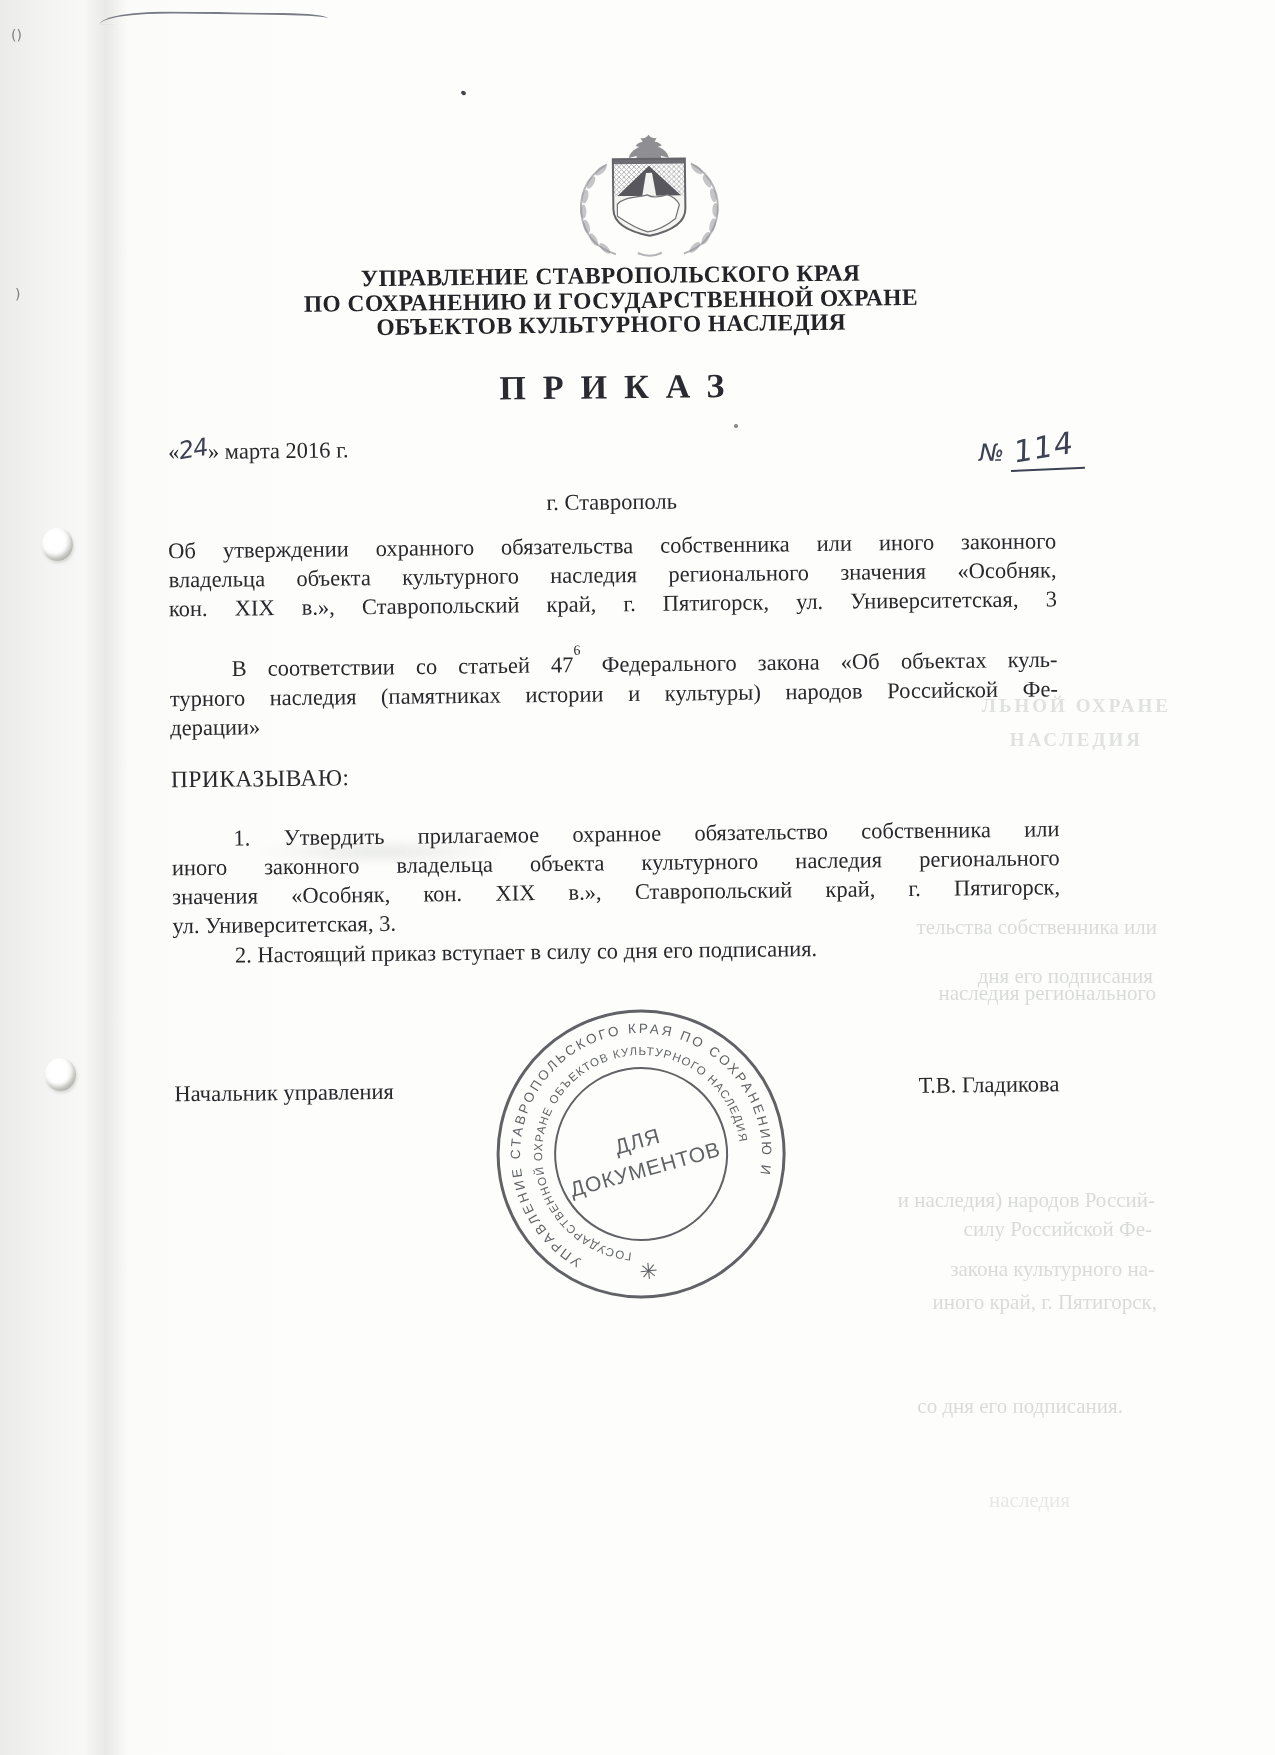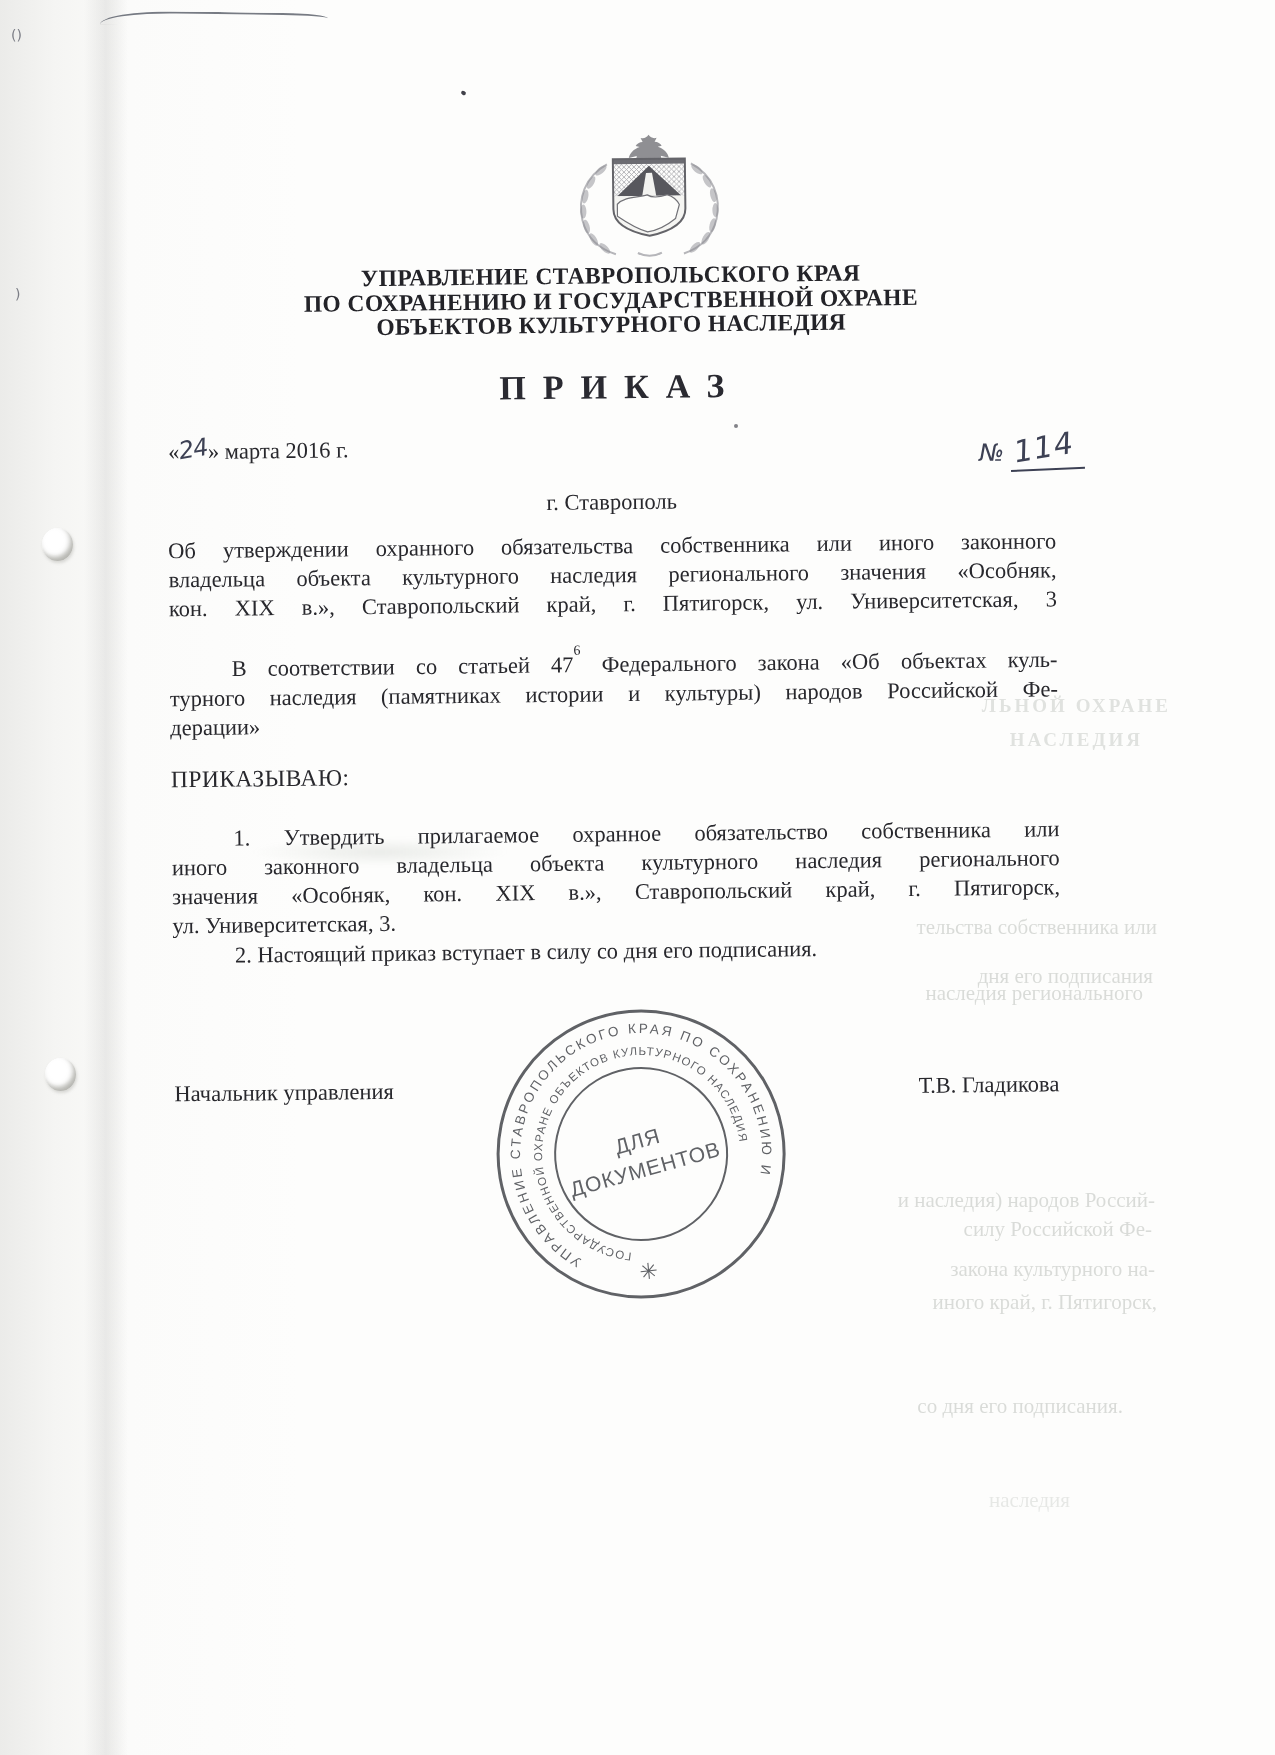--- a/index.html
+++ b/index.html
@@ -183,21 +183,21 @@
         <text y="-6">ДЛЯ</text>
         <text y="23">ДОКУМЕНТОВ</text>
       </g>
       <text class="star" x="-4" y="125" transform="rotate(4)">✳</text>
     </svg>
   </div>
 
   <div class="ghost caps" style="top:695px; right:104px;">ЛЬНОЙ ОХРАНЕ</div>
   <div class="ghost caps" style="top:729px; right:132px;">НАСЛЕДИЯ</div>
   <div class="ghost" style="top:915px; right:118px;">тельства собственника или</div>
-  <div class="ghost" style="top:981px; right:132px;margin-left:48px;">наследия регионального</div>
+  <div class="ghost" style="top:981px; right:119px;margin-left:48px;">наследия регионального</div>
   <div class="ghost" style="top:964px; right:122px;">дня его подписания</div>
   <div class="ghost" style="top:1188px; right:120px;">и наследия) народов Россий-</div>
   <div class="ghost" style="top:1217px; right:123px;">силу Российской Фе-</div>
   <div class="ghost" style="top:1257px; right:120px;">закона культурного на-</div>
   <div class="ghost" style="top:1290px; right:118px;">иного край, г. Пятигорск,</div>
   <div class="ghost" style="top:1357px; right:152px;margin-top:37px;">со дня его подписания.</div>
   <div class="ghost" style="top:1488px; right:205px; opacity:.2;">наследия</div>
 </div>
 
 </body></html>

